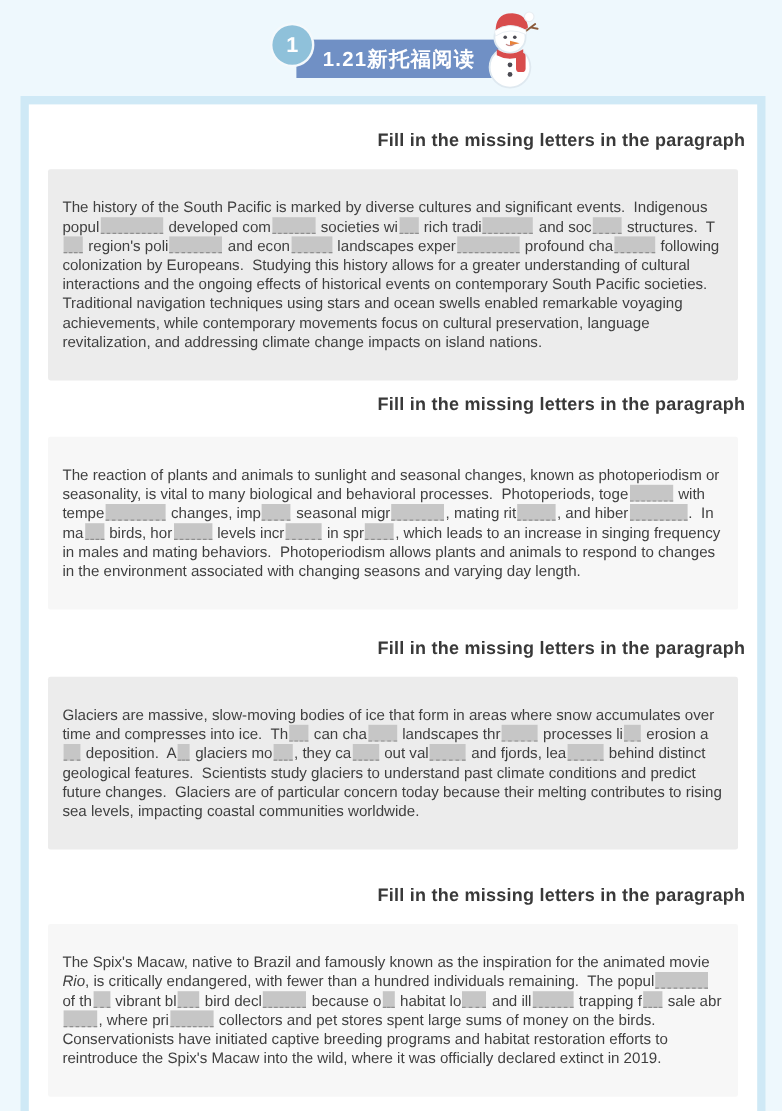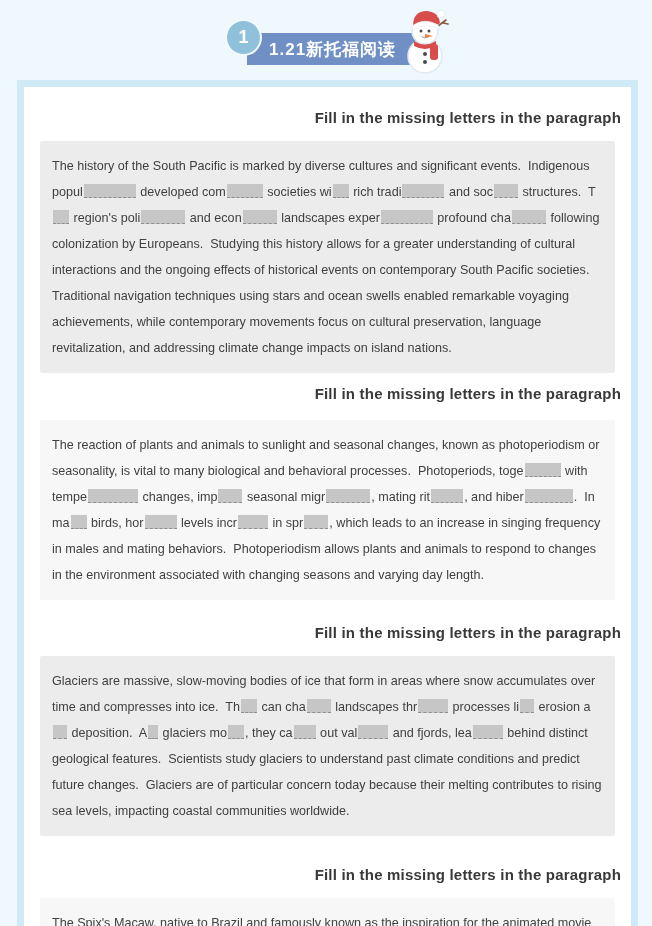--- a/index.html
+++ b/index.html
@@ -15,21 +15,21 @@
             color:#fff;font-weight:bold;font-size:17px;letter-spacing:1px;display:flex;
             align-items:center;padding-left:22px;box-sizing:border-box;z-index:1;}
   .snowman{position:absolute;left:396px;top:4px;z-index:2;}
 
   
   .card{position:absolute;left:17px;top:80px;width:621px;height:860px;box-sizing:border-box;
         border:7px solid #cfe9f6;background:#ffffff;padding:6px 10px 0 10px;}
 
   .section-heading{font-size:15px;font-weight:bold;color:#393939;text-align:right;
                    margin:16px 0 15px 0;letter-spacing:.2px;}
-  .para-box{margin:0 6px 8px 6px;padding:12px 12px;font-size:12.6px;line-height:26px;
+  .para-box{margin:0 6px 8px 6px;padding:24px 12px;font-size:12.6px;line-height:16px;
             color:#3f3f3f;border-radius:2px;}
   .bg-gray{background:#ececec;}
   .bg-light{background:#f7f7f7;}
   .blank{display:inline-block;height:13px;background:#c6c6c6;
          border-bottom:1px dashed #8f8f8f;vertical-align:-2px;margin:0 1px;}
 
   .other-heading{font-size:13.5px;color:#3c3c3c;margin:26px 6px 24px 6px;}
   .cn-para{font-size:13.5px;font-weight:bold;color:#151515;line-height:22px;
            margin:0 6px 20px 6px;font-family:"DejaVu Sans","Liberation Sans",sans-serif;
            letter-spacing:.3px;}

